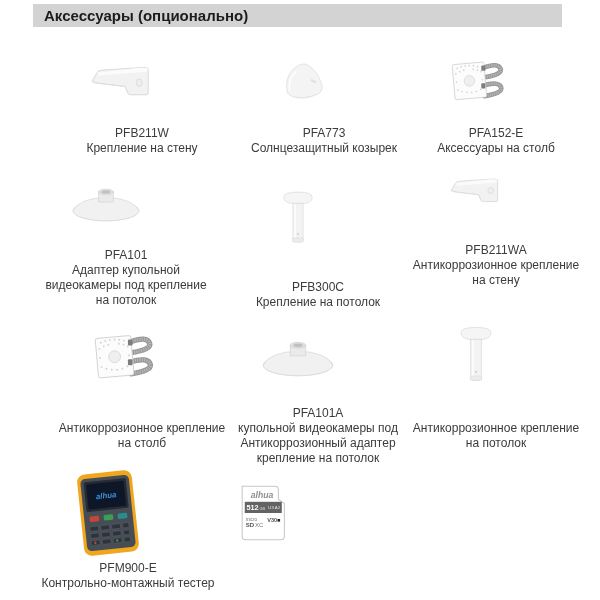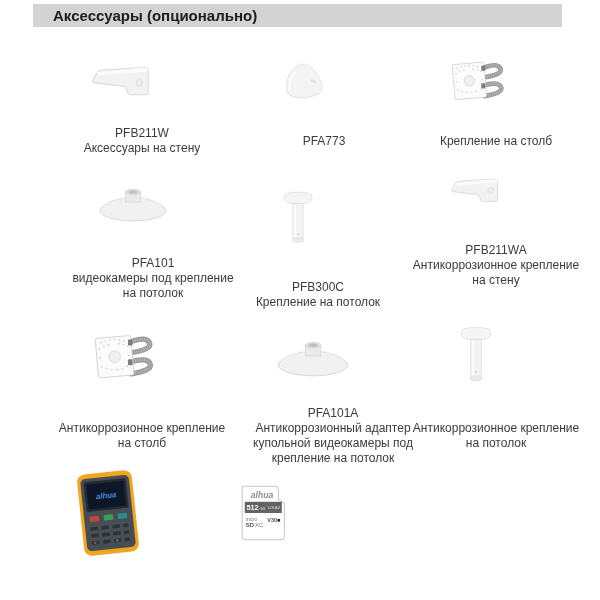--- a/index.html
+++ b/index.html
@@ -1,19 +1,19 @@
 <!DOCTYPE html>
 <html><head>
 <meta charset="utf-8">
 <style>
   html,body{margin:0;padding:0;background:#fff;}
   #page{position:relative;width:600px;height:600px;background:#ffffff;overflow:hidden;
         font-family:"Liberation Sans",sans-serif;}
   .titlebar{position:absolute;left:33px;top:4px;width:529px;height:23px;background:#d3d3d3;
-            display:flex;align-items:center;padding-left:20px;box-sizing:border-box;}
+            display:flex;align-items:center;padding-left:11px;box-sizing:border-box;}
   .titlebar .t{font-size:15px;font-weight:bold;color:#1c1c1c;}
   .cell{position:absolute;width:190px;display:flex;flex-direction:column;align-items:center;
         text-align:center;}
   .imgbox{display:flex;align-items:center;justify-content:center;width:100%;}
   .txt{display:flex;flex-direction:column;justify-content:center;width:100%;margin-left:40px;}
   .model,.desc{font-size:12px;line-height:15px;color:#3b3b3b;}
   
   .r1 .imgbox{height:72px}.r1 .txt{height:46px}
   .r2 .imgbox{height:78px}.r2 .txt{height:70px}
   .r3 .imgbox{height:80px}.r3 .txt{height:76px}
@@ -35,35 +35,36 @@
         <g stroke="#cfcfcf" stroke-width="1.2" fill="#f2f2f2" stroke-linejoin="round">
           <path d="M3 35 L11 21 Q13 18 18 17.5 L79 13.5 Q87 13 91 14.5 L91 53 Q91 56 88 56 L63 56 Q60 56 59 53 L55 43 L13 38 Q6 38 3 35 Z"></path>
           <path d="M11 21 L79 13.5 L91 14.5 L89 20 L14 26 Z" fill="#fbfbfb" stroke="none"></path>
           <path d="M3 35 L13 38 L55 43 L59 53" fill="none" stroke="#dedede"></path>
           <ellipse cx="77" cy="37" rx="4.5" ry="6" fill="#eeeeee" stroke="#d6d6d6"></ellipse>
         </g>
       </svg>
     </div>
     <div class="txt">
       <div class="model">PFB211W</div>
-      <div class="desc">Аксессуары на стену</div>
+      <div class="desc">Крепление на стену</div>
     </div>
   </div>
 
   <div class="cell r1" style="left:209px;top:46px">
     <div class="imgbox">
       <svg width="56" height="46" viewBox="0 0 100 84">
         <path d="M20 62 Q13 34 32 17 Q46 5 57 11 Q74 21 82 45 Q86 57 77 63 Q52 76 30 69 Q22 66 20 62 Z" fill="#f4f4f4" stroke="#d9d9d9" stroke-width="1.2"></path>
         <path d="M24 58 Q20 38 35 23" stroke="#ffffff" fill="none" stroke-width="3" opacity="0.8"></path>
         <rect x="62" y="38" width="11" height="4.5" rx="2.2" fill="#e2e2e2" transform="rotate(28 67 40)"></rect>
         <path d="M30 69 Q52 73 74 64" stroke="#e3e3e3" fill="none"></path>
       </svg>
     </div>
     <div class="txt">
       <div class="model">PFA773</div>
+      <div class="desc">Солнцезащитный козырек</div>
     </div>
   </div>
 
   <div class="cell r1" style="left:381px;top:46px">
     <div class="imgbox">
       <svg width="64" height="54" viewBox="0 0 100 92">
         <path d="M62 22 Q88 12 92 24 Q95 33 64 38" fill="none" stroke="#979797" stroke-width="8" stroke-linecap="round"></path>
         <path d="M62 22 Q88 12 92 24 Q95 33 64 38" fill="none" stroke="#b6b6b6" stroke-width="5" stroke-dasharray="2 1.6"></path>
         <path d="M62 52 Q90 44 93 56 Q95 65 64 70" fill="none" stroke="#979797" stroke-width="8" stroke-linecap="round"></path>
         <path d="M62 52 Q90 44 93 56 Q95 65 64 70" fill="none" stroke="#b6b6b6" stroke-width="5" stroke-dasharray="2 1.6"></path>
@@ -91,36 +92,38 @@
             <circle cx="41" cy="64" r="1.4"></circle>
               <circle cx="49" cy="63" r="1.4"></circle>
               <circle cx="57" cy="60" r="1.4"></circle>
           </g>
         </g>
         <rect x="59" y="18" width="7" height="9" rx="1.5" fill="#7d7d7d"></rect>
         <rect x="59" y="48" width="7" height="9" rx="1.5" fill="#7d7d7d"></rect>
       </svg>
     </div>
     <div class="txt">
-      <div class="desc">Крепление на столб</div>
-    </div>
-  </div>
-
-  <div class="cell r2" style="left:38px;top:165px">
+      <div class="model">PFA152-E</div>
+      <div class="desc">Аксессуары на столб</div>
+    </div>
+  </div>
+
+  <div class="cell r2" style="left:11px;top:165px">
     <div class="imgbox">
       <svg width="74" height="46" viewBox="0 0 110 62">
         <ellipse cx="55" cy="41" rx="49" ry="15" fill="#e2e2e2" stroke="#d2d2d2"></ellipse>
         <path d="M6 41 Q14 23 55 21 Q96 23 104 41 A49 15 0 0 1 6 41 Z" fill="#f1f1f1" stroke="#d8d8d8"></path>
         <rect x="44" y="13" width="22" height="15" fill="#eaeaea" stroke="#d4d4d4"></rect>
         <ellipse cx="55" cy="13" rx="11" ry="4" fill="#e0e0e0" stroke="#cfcfcf"></ellipse>
         <ellipse cx="55" cy="13" rx="6.5" ry="2.4" fill="#bfbfbf"></ellipse>
       </svg>
     </div>
     <div class="txt">
       <div class="model">PFA101</div>
+      <div class="desc">Адаптер купольной</div>
       <div class="desc">видеокамеры под крепление</div>
       <div class="desc">на потолок</div>
     </div>
   </div>
 
   <div class="cell r2" style="left:203px;top:182px">
     <div class="imgbox">
       <svg width="34" height="70" viewBox="0 0 60 112">
         <path d="M5 14 Q5 5 30 5 Q55 5 55 14 Q55 23 42 25 L18 25 Q5 23 5 14 Z" fill="#f5f5f5" stroke="#dadada" stroke-width="1.2"></path>
         <path d="M21 25 H39 V90 Q39 93 36 93 H24 Q21 93 21 90 Z" fill="#f3f3f3" stroke="#dadada" stroke-width="1.2"></path>
@@ -189,34 +192,34 @@
         <rect x="59" y="18" width="7" height="9" rx="1.5" fill="#7d7d7d"></rect>
         <rect x="59" y="48" width="7" height="9" rx="1.5" fill="#7d7d7d"></rect>
       </svg>
     </div>
     <div class="txt">
       <div class="desc">Антикоррозионное крепление</div>
       <div class="desc">на столб</div>
     </div>
   </div>
 
-  <div class="cell r3" style="left:218px;top:318px">
+  <div class="cell r3" style="left:203px;top:318px">
     <div class="imgbox">
       <svg width="78" height="50" viewBox="0 0 110 62">
         <ellipse cx="55" cy="41" rx="49" ry="15" fill="#e2e2e2" stroke="#d2d2d2"></ellipse>
         <path d="M6 41 Q14 23 55 21 Q96 23 104 41 A49 15 0 0 1 6 41 Z" fill="#f1f1f1" stroke="#d8d8d8"></path>
         <rect x="44" y="13" width="22" height="15" fill="#eaeaea" stroke="#d4d4d4"></rect>
         <ellipse cx="55" cy="13" rx="11" ry="4" fill="#e0e0e0" stroke="#cfcfcf"></ellipse>
         <ellipse cx="55" cy="13" rx="6.5" ry="2.4" fill="#bfbfbf"></ellipse>
       </svg>
     </div>
     <div class="txt">
       <div class="model">PFA101A</div>
+      <div class="desc">купольной видеокамеры под</div>
       <div class="desc">Антикоррозионный адаптер</div>
-      <div class="desc">купольной видеокамеры под</div>
       <div class="desc">крепление на потолок</div>
     </div>
   </div>
 
   <div class="cell r3" style="left:381px;top:318px">
     <div class="imgbox">
       <svg width="36" height="78" viewBox="0 0 60 112">
         <path d="M5 14 Q5 5 30 5 Q55 5 55 14 Q55 23 42 25 L18 25 Q5 23 5 14 Z" fill="#f5f5f5" stroke="#dadada" stroke-width="1.2"></path>
         <path d="M21 25 H39 V90 Q39 93 36 93 H24 Q21 93 21 90 Z" fill="#f3f3f3" stroke="#dadada" stroke-width="1.2"></path>
         <rect x="20.5" y="86" width="19" height="7" rx="2" fill="#ececec" stroke="#dadada"></rect>
@@ -254,20 +257,24 @@
             <rect x="21" y="89" width="11" height="6" rx="1.5"></rect>
               <rect x="35" y="89" width="11" height="6" rx="1.5"></rect>
             <rect x="49" y="89" width="11" height="6" rx="1.5"></rect>
               <rect x="63" y="89" width="8" height="6" rx="1.5"></rect>
           </g>
           <circle cx="26" cy="92" r="1.5" fill="#c4453a"></circle>
           <circle cx="54" cy="92" r="1.5" fill="#3a9e54"></circle>
         </g>
       </svg>
     </div>
+    <div class="txt">
+      <div class="model">PFM900-E</div>
+      <div class="desc">Контрольно-монтажный тестер</div>
+    </div>
   </div>
 
   <div class="cell r4" style="left:167px;top:468px">
     <div class="imgbox">
       <svg width="64" height="62" viewBox="0 0 70 72">
         <path d="M12 5 H50 Q54 5 54 9 V20 L61 25 V63 Q61 67 57 67 H16 Q12 67 12 63 Z" fill="#ffffff" stroke="#c6c6c6" stroke-width="1.2"></path>
         <text x="35" y="18" text-anchor="middle" font-size="10" font-weight="bold" font-style="italic" fill="#8f8f8f">alhua</text>
         <rect x="15" y="23" width="43" height="13" fill="#636363"></rect>
         <text x="17" y="33" font-size="8.5" font-weight="bold" fill="#ffffff">512</text>
         <text x="32" y="33" font-size="4.5" fill="#dddddd">GB</text>

